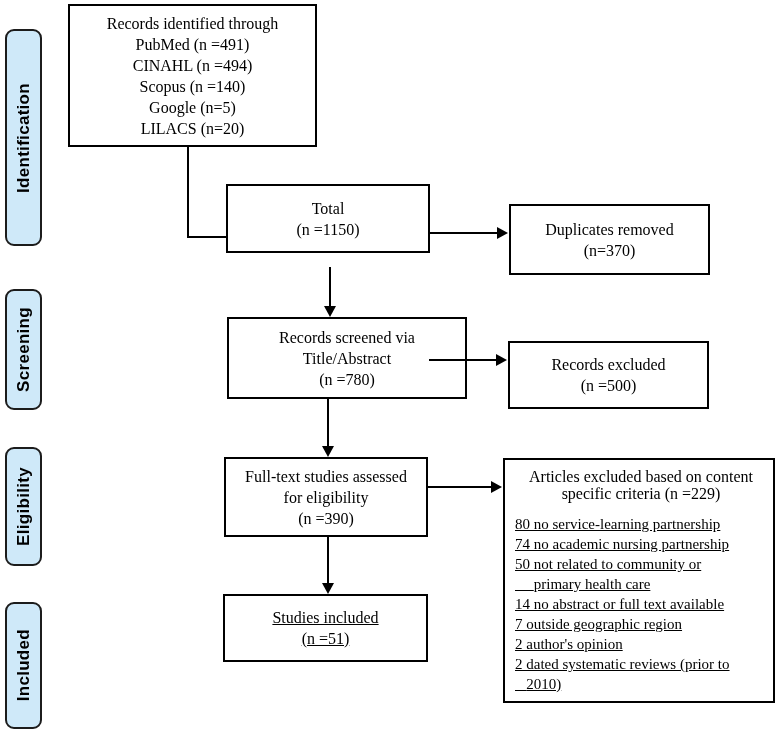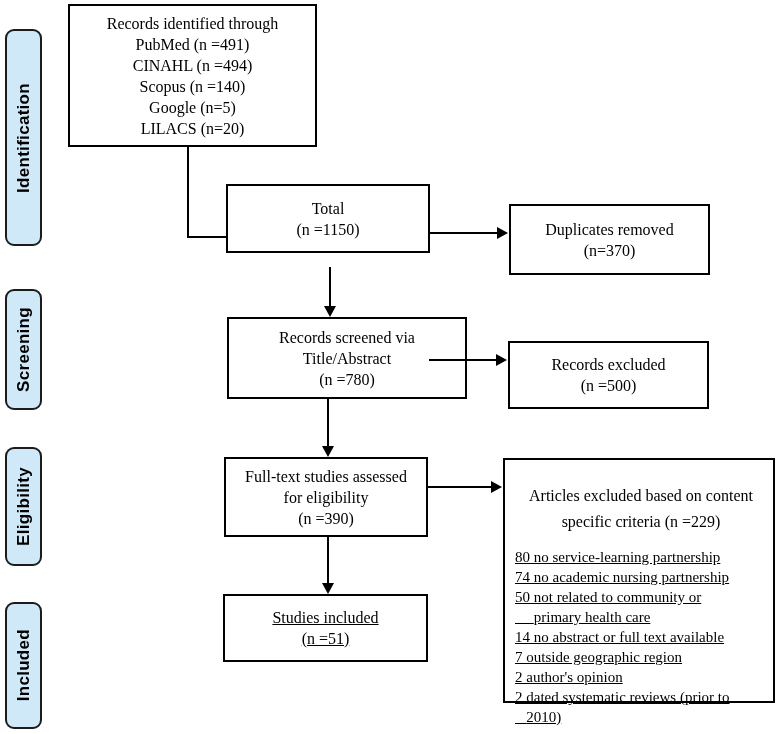--- a/index.html
+++ b/index.html
@@ -52,22 +52,21 @@
   .box.articles {
     display: block;
     text-align: left;
     white-space: normal;
     padding: 8px 6px 0 10px;
   }
   .articles-title {
     text-align: center;
     white-space: pre-line;
     font-size: 16px;
-    line-height: 26px;
-    margin-top: 15px;
+    line-height: 17px;
   }
   .articles-reasons {
     margin-top: 12px;
     white-space: pre-wrap;
     font-size: 15px;
     line-height: 20px;
     text-decoration: underline;
   }
 
   

